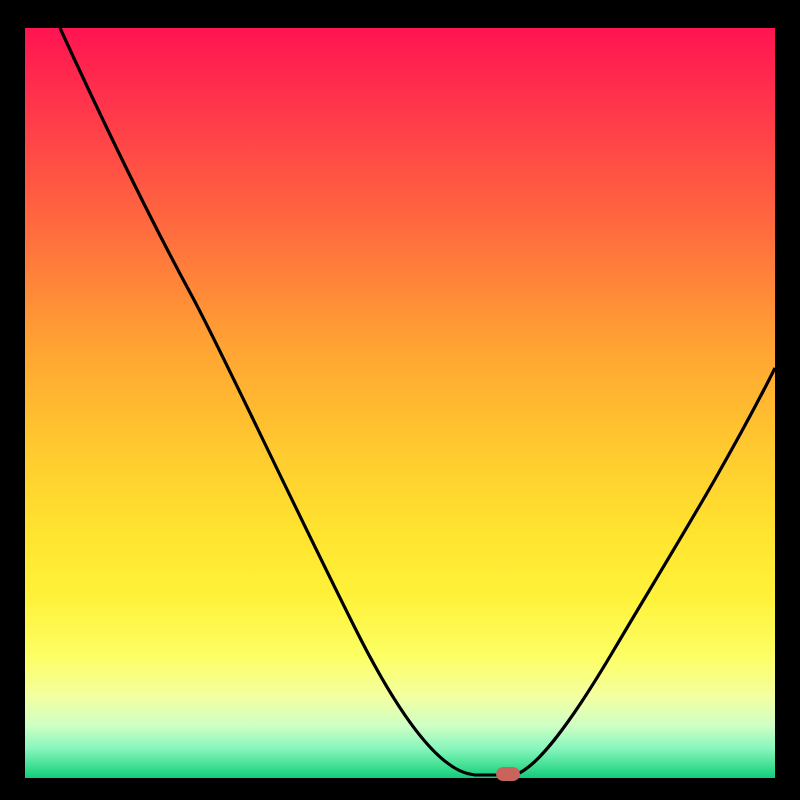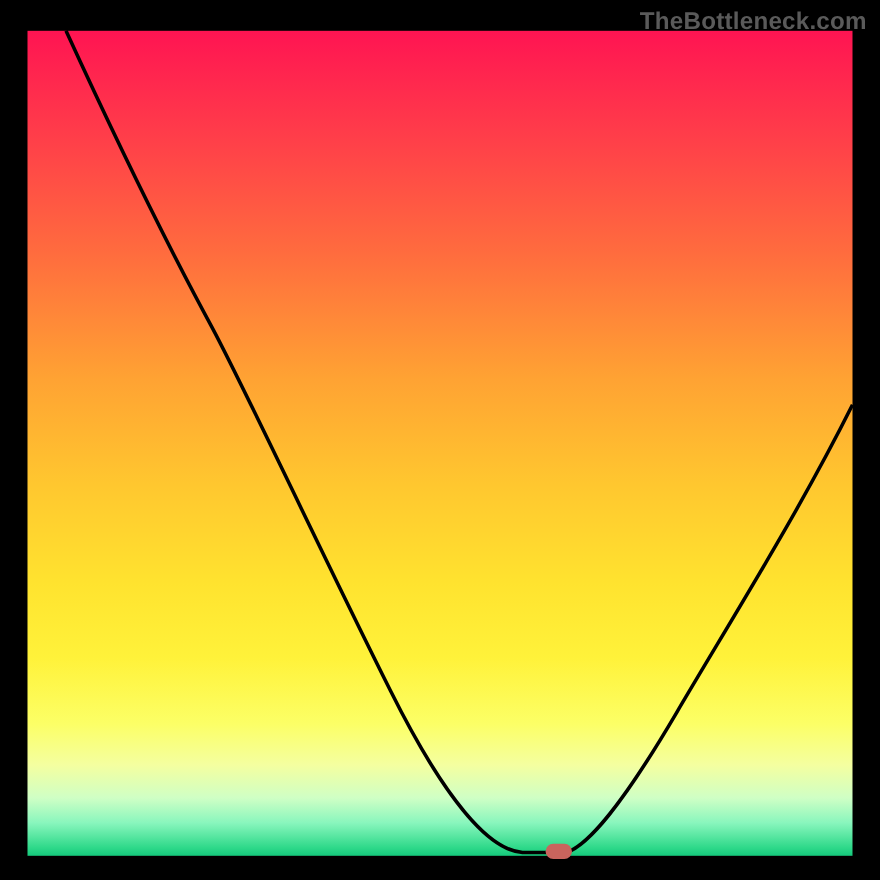--- a/index.html
+++ b/index.html
@@ -59,21 +59,20 @@
     overflow: visible;
   }
   .marker {
     fill: #c9645d;
   }
 </style>
 </head>
 <body>
 
 <div class="frame">
-  <div class="watermark">TheBottleneck.com</div>
 
   <div class="plot">
     <svg class="curve" viewBox="0 0 750 750" preserveAspectRatio="none">
       <path d="M 35 0
                C 90 120, 130 200, 168 270
                C 200 330, 260 460, 330 600
                C 380 700, 420 745, 450 747
                L 490 747
                C 510 740, 540 705, 590 620
                C 640 535, 700 440, 750 340" fill="none" stroke="#000" stroke-width="3.2"></path>

